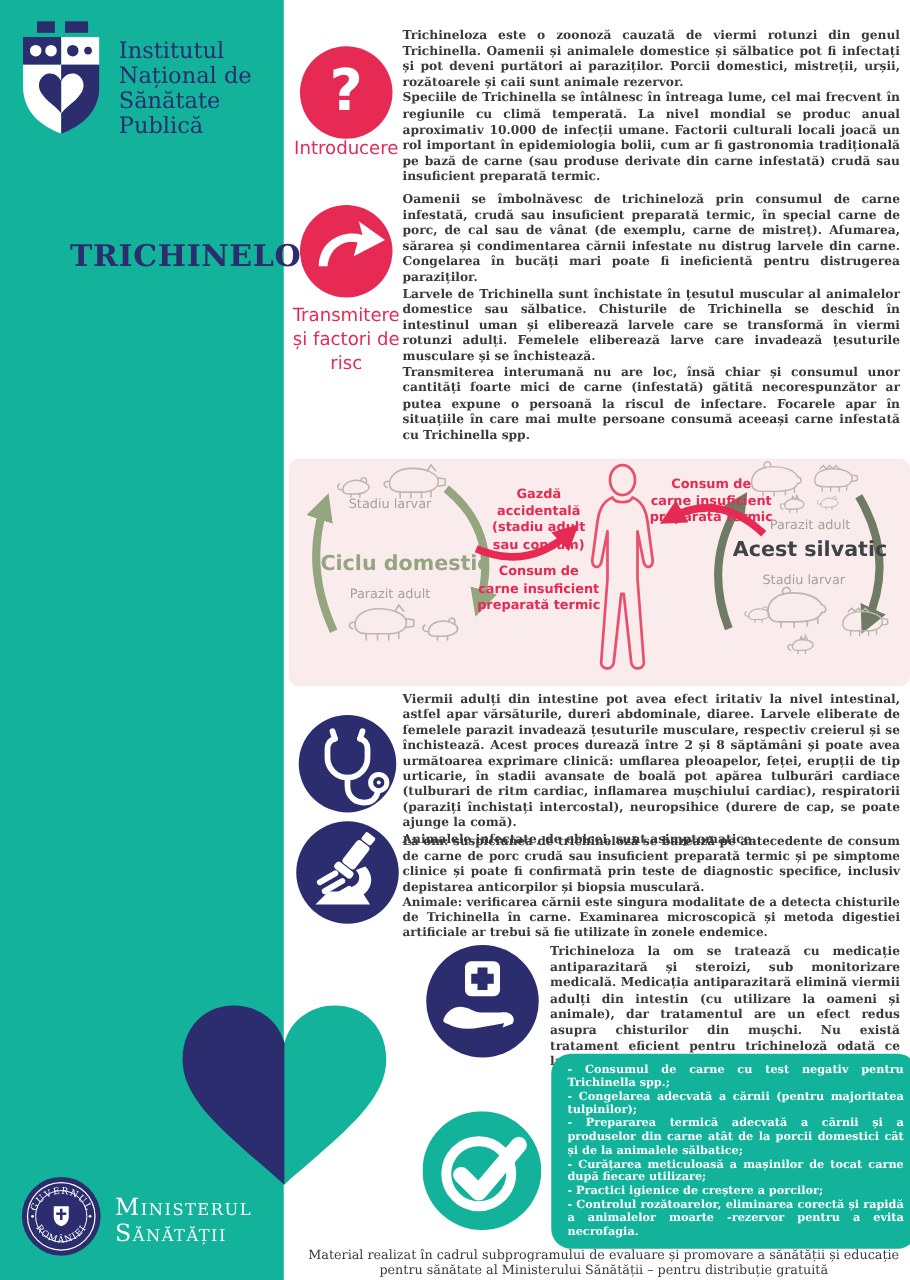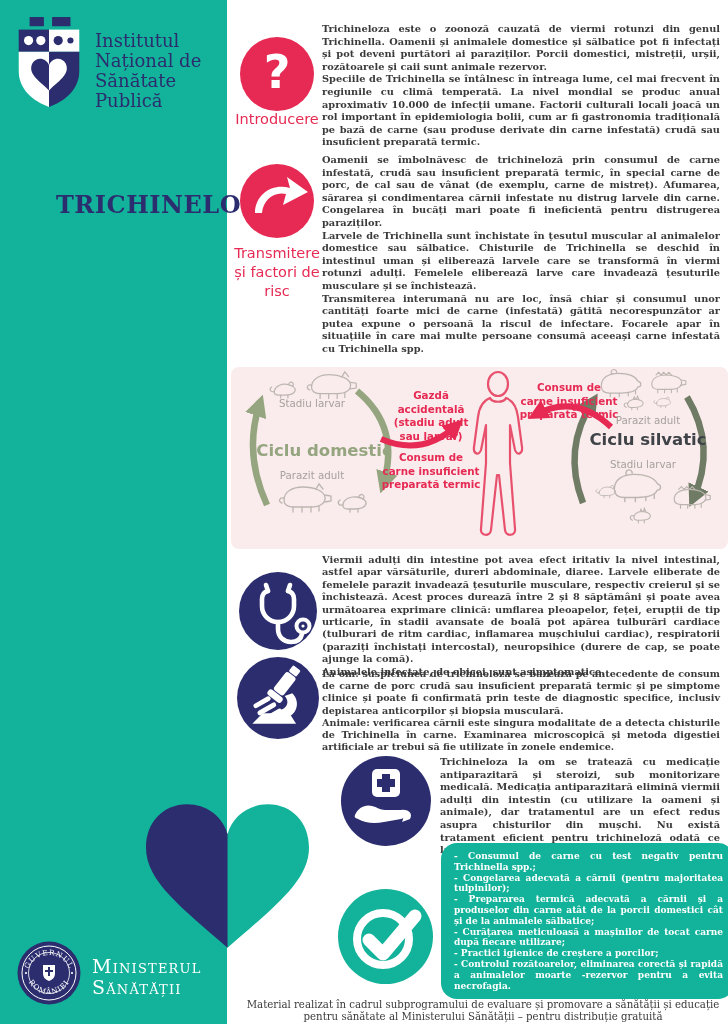--- a/index.html
+++ b/index.html
@@ -196,29 +196,29 @@
         <use href="#fox" transform="translate(398,138) scale(0.85)"></use>
         <use href="#rat" transform="translate(364,116) scale(0.7)"></use>
       </g>
     </svg>
     <div class="abs d-gray sans" style="left:26px;top:30px;width:110px">Stadiu larvar</div>
     <div class="abs cycle-title sans" style="left:8px;top:74px;width:170px;color:var(--sage)">Ciclu domestic</div>
     <div class="abs d-gray sans" style="left:26px;top:102px;width:110px">Parazit adult</div>
     <div class="abs d-crimson pre sans" style="left:148px;top:22px;width:104px">Gazdă
 accidentală
 (stadiu adult
-sau larvar)</div>
+sau consum)</div>
     <div class="abs d-crimson pre sans" style="left:140px;top:84px;width:120px">Consum de
 carne insuficient
 preparată termic</div>
     <div class="abs d-crimson pre sans" style="left:284px;top:14px;width:108px">Consum de
 carne insuficient
 preparată termic</div>
     <div class="abs d-gray sans" style="left:362px;top:47px;width:110px">Parazit adult</div>
-    <div class="abs cycle-title sans" style="left:347px;top:63px;width:140px;color:#3f4347">Ciclu silvatic</div>
+    <div class="abs cycle-title sans" style="left:347px;top:63px;width:140px;color:#3f4347">Acest silvatic</div>
     <div class="abs d-gray sans" style="left:357px;top:91px;width:110px">Stadiu larvar</div>
   </div>
 
   <div class="abs circle c-navy" style="left:239px;top:572px;width:78px;height:78px">
     <svg width="74" height="74" viewBox="0 0 74 74">
       <g stroke="#fff" stroke-width="4.6" fill="none" stroke-linecap="round">
         <path d="M27,17 c-4,1 -6,4 -6,8 v7 c0,9 7,16 16,16 s16,-7 16,-16 v-7 c0,-4 -2,-7 -6,-8"></path>
         <path d="M27,17 l-2,-6 M47,17 l2,-6"></path>
         <path d="M37,48 v7 c0,8 6,13 13,13 c6,0 10,-3 11,-8"></path>
       </g>

